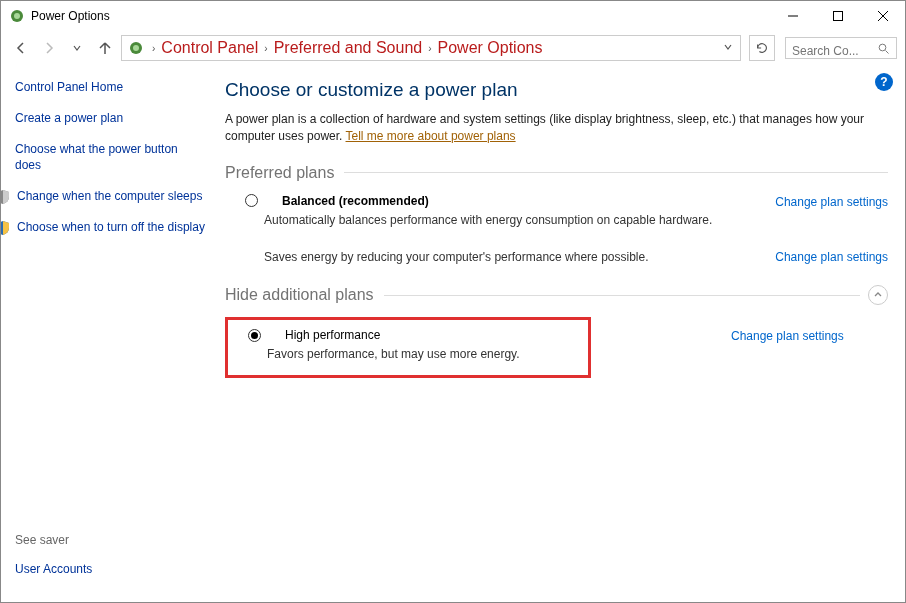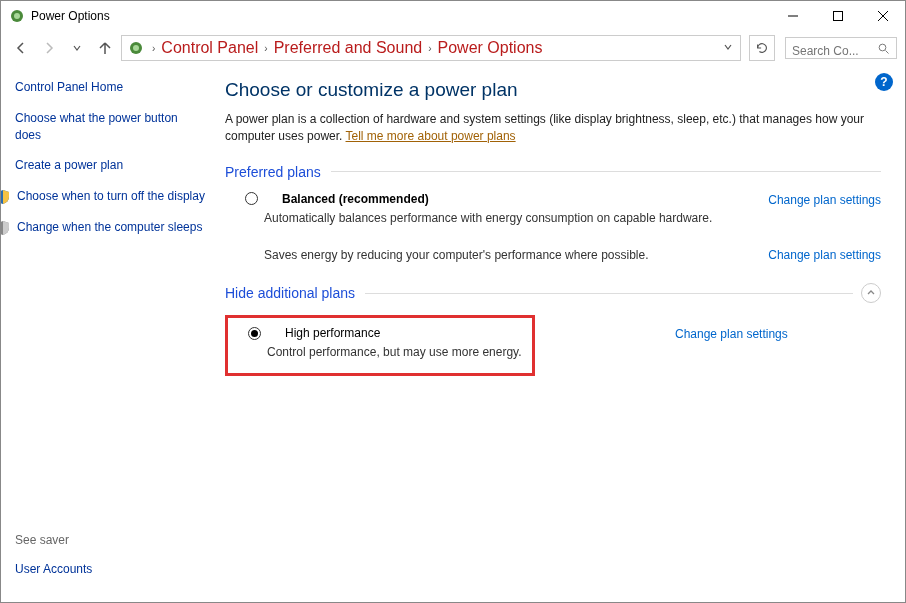--- a/index.html
+++ b/index.html
@@ -33,41 +33,41 @@
     .content { display: flex; height: calc(100% - 64px); }
     .sidebar { width: 216px; padding: 14px 10px 10px 14px; display: flex; flex-direction: column; }
     .sidebar a { color: #003399; text-decoration: none; display: block; margin-bottom: 14px; line-height: 1.4; }
     .sidebar a.home { color: #003399; }
     .sidelink-row { display: flex; align-items: flex-start; gap: 6px; margin-bottom: 14px; }
     .sidelink-row a { margin-bottom: 0; }
     .side-icon { width: 16px; height: 16px; flex-shrink: 0; margin-left: -20px; margin-top: 1px; }
     .sidebar-spacer { flex: 1; }
     .see-also { color: #666; margin-bottom: 14px; }
 
-    .main { flex: 1; padding: 14px 24px 10px 8px; }
+    .main { flex: 1; padding: 14px 17px 10px 8px; }
     .main h1 { color: #003366; font-size: 19px; font-weight: normal; margin-bottom: 10px; }
     .main .intro { font-size: 12px; line-height: 1.45; color: #222; margin-bottom: 18px; }
     .main .intro a { color: #a16207; }
 
     .section-header { display: flex; align-items: center; margin-bottom: 12px; }
-    .section-label { font-size: 14px; color: #1d4ed8; padding-right: 10px; white-space: nowrap; }
+    .section-label { font-size: 16px; color: #737373; padding-right: 10px; white-space: nowrap; }
     .section-rule { flex: 1; height: 1px; background: #ddd; }
     .collapse-btn { width: 20px; height: 20px; border: 1px solid #ccc; border-radius: 50%; display: flex; align-items: center; justify-content: center; margin-left: 8px; color: #888; }
 
     .plan-row { display: flex; padding: 0 0 8px 20px; }
     .plan-left { flex: 1; }
     .plan-title { display: flex; align-items: center; gap: 24px; margin-bottom: 4px; }
     .radio { width: 13px; height: 13px; border: 1px solid #333; border-radius: 50%; display: flex; align-items: center; justify-content: center; flex-shrink: 0; }
     .radio.checked::after { content: ""; width: 7px; height: 7px; background: #000; border-radius: 50%; }
     .plan-name { font-size: 12px; color: #000; }
     .plan-name.bold { font-weight: 600; }
     .plan-desc { font-size: 12px; color: #333; padding-left: 19px; line-height: 1.4; margin-bottom: 12px; }
     .plan-link { color: #0066cc; text-decoration: none; font-size: 12px; white-space: nowrap; padding-top: 1px; }
 
-    .highlight-box { border: 3px solid #e03030; padding: 8px 0 12px 0; margin-left: 0; width: 310px; }
+    .highlight-box { border: 3px solid #e03030; padding: 8px 0 12px 0; margin-left: 0; width: 366px; }
     .highlight-wrapper { display: flex; padding-left: 0; }
     .highlight-wrapper .plan-link { margin-left: 140px; }
 
   </style>
 </head>
 <body>
 
 <div class="titlebar">
   <span class="titlebar-icon">
     <svg viewBox="0 0 16 16">
@@ -149,35 +149,35 @@
         </svg></span>
   </div>
 </div>
 
 <div class="help-icon">?</div>
 
 <div class="content">
 
   <div class="sidebar">
     <a href="#" class="home">Control Panel Home</a>
+    <a href="#">Create a power plan</a>
     <a href="#">Choose what the power button does</a>
-    <a href="#">Create a power plan</a>
+    <div class="sidelink-row">
+      <span class="side-icon"><svg viewBox="0 0 16 16">
+            <path d="M8 1 L14 3 L14 8 Q14 13 8 15 Q2 13 2 8 L2 3 Z" fill="#888"></path>
+            <path d="M8 1 L14 3 L14 8 Q14 13 8 15 Z" fill="#ccc"></path>
+          </svg></span>
+      <a href="#">Change when the computer sleeps</a>
+    </div>
     <div class="sidelink-row">
       <span class="side-icon"><svg viewBox="0 0 16 16">
             <path d="M8 1 L14 3 L14 8 Q14 13 8 15 Q2 13 2 8 L2 3 Z" fill="#2b6cb0"></path>
             <path d="M8 1 L14 3 L14 8 Q14 13 8 15 Z" fill="#f6c244"></path>
           </svg></span>
       <a href="#">Choose when to turn off the display</a>
-    </div>
-    <div class="sidelink-row">
-      <span class="side-icon"><svg viewBox="0 0 16 16">
-            <path d="M8 1 L14 3 L14 8 Q14 13 8 15 Q2 13 2 8 L2 3 Z" fill="#888"></path>
-            <path d="M8 1 L14 3 L14 8 Q14 13 8 15 Z" fill="#ccc"></path>
-          </svg></span>
-      <a href="#">Change when the computer sleeps</a>
     </div>
     <div class="sidebar-spacer"></div>
     <div class="see-also">See saver</div>
     <a href="#">User Accounts</a>
   </div>
 
   <div class="main">
     <h1>Choose or customize a power plan</h1>
     <p class="intro">
       <span>A power plan is a collection of hardware and system settings (like display brightness, sleep, etc.) that manages how your computer uses power. </span><a href="#">Tell me more about power plans</a>
@@ -217,21 +217,21 @@
     </div>
 
     <div class="highlight-wrapper">
       <div class="highlight-box">
         <div class="plan-row" style="padding-bottom:0;">
           <div class="plan-left">
             <div class="plan-title">
               <span class="radio checked"></span>
               <span class="plan-name">High performance</span>
             </div>
-            <div class="plan-desc" style="margin-bottom:0;">Control performance, but may use more energy.</div>
+            <div class="plan-desc" style="margin-bottom:0;">Favors performance, but may use more energy.</div>
           </div>
         </div>
       </div>
       <a href="#" class="plan-link" style="padding-top:12px;">Change plan settings</a>
     </div>
 
   </div>
 </div>
 
 </body></html>

